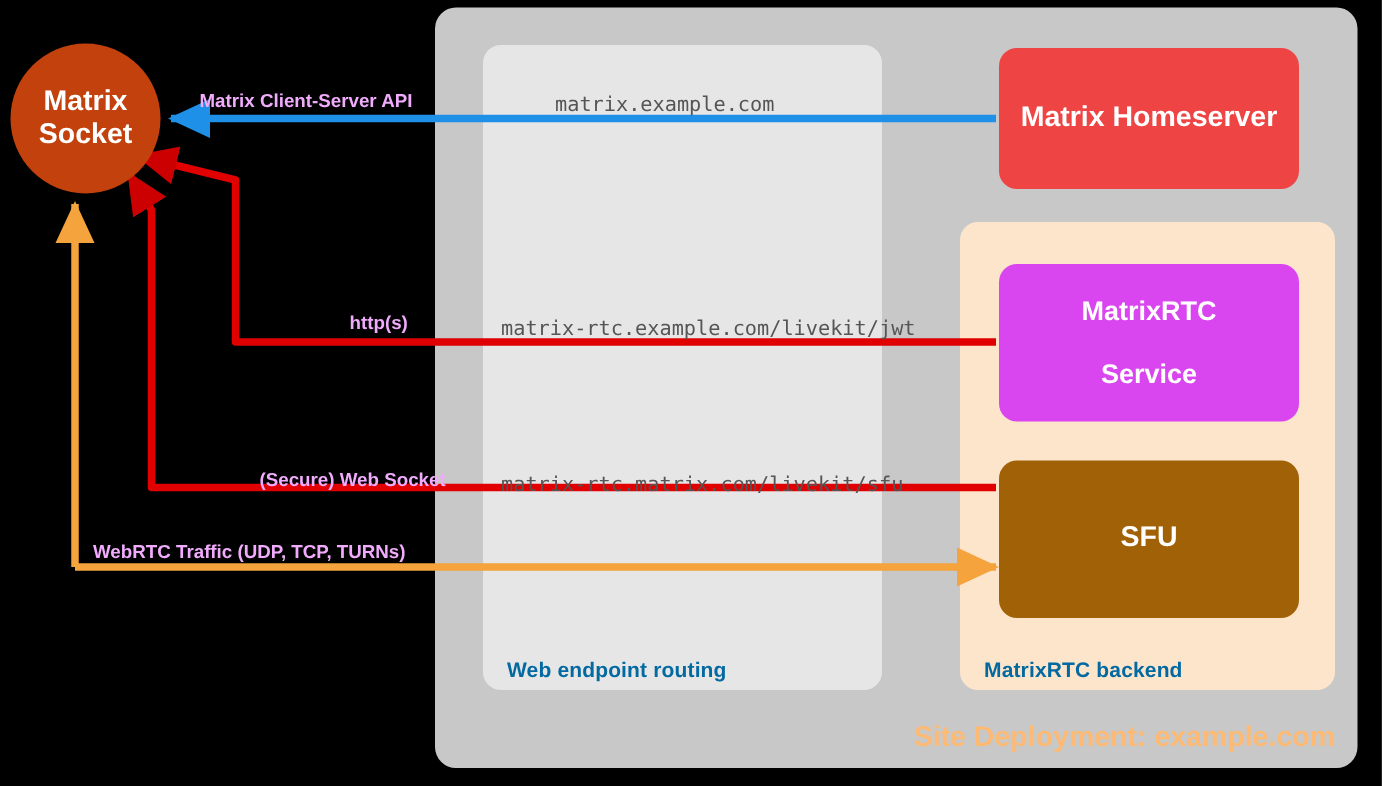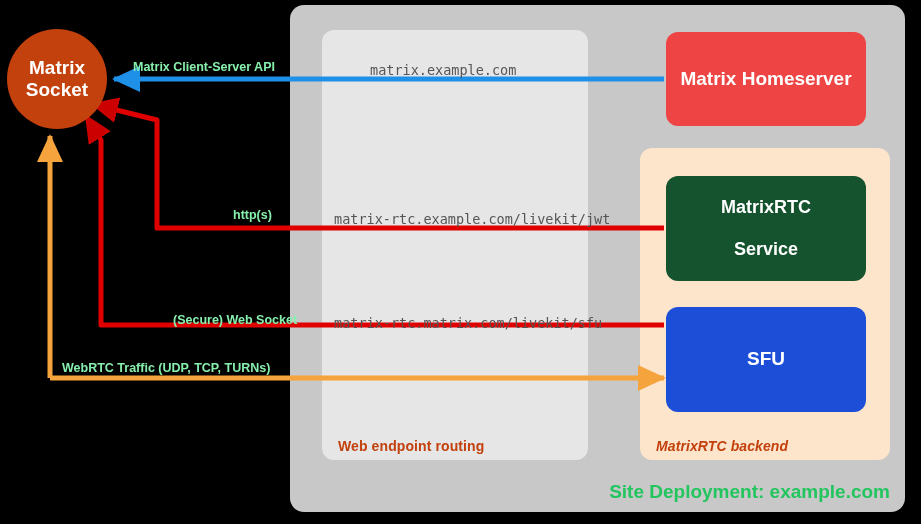--- a/index.html
+++ b/index.html
@@ -34,34 +34,34 @@
   .backend-container {
     left: 640px; top: 148px;
     width: 250px; height: 312px;
     background: #FDE5CC;
     border-radius: 12px;
   }
   .container-label {
     position: absolute;
     font-size: 14px;
     font-weight: bold;
-    color: #c2410c;
+    color: #0369a1;
     letter-spacing: 0.1px;
     white-space: nowrap;
   }
   .routing-label { left: 338px; top: 438px; }
-  .backend-label { left: 656px; top: 438px; font-style: italic; }
+  .backend-label { left: 656px; top: 438px; }
 
   .deployment-title {
     left: 0; top: 481px;
     width: 890px;
     text-align: right;
     font-size: 19px;
     font-weight: bold;
-    color: #22c55e;
+    color: #fdba74;
     white-space: nowrap;
   }
 
   
   .node {
     display: flex;
     align-items: center;
     justify-content: center;
     text-align: center;
     color: #FFFFFF;
@@ -79,47 +79,47 @@
     left: 666px; top: 32px;
     width: 200px; height: 94px;
     border-radius: 12px;
     background: #ef4444;
     font-size: 19px;
   }
   .auth-node {
     left: 666px; top: 176px;
     width: 200px; height: 105px;
     border-radius: 12px;
-    background: #14532d;
+    background: #d946ef;
     font-size: 18px;
   }
   .sfu-node {
     left: 666px; top: 307px;
     width: 200px; height: 105px;
     border-radius: 12px;
-    background: #1d4ed8;
+    background: #a16207;
     font-size: 19px;
   }
 
   
   .endpoint {
     font-family: "DejaVu Sans Mono", "Liberation Mono", monospace;
     font-size: 13.5px;
     color: #555555;
     white-space: nowrap;
   }
   .ep-matrix { left: 334px; top: 62px; padding-left: 36px; }
   .ep-jwt    { left: 334px; top: 211px; }
   .ep-sfu    { left: 334px; top: 315px; }
 
   
   .flow-label {
     font-size: 12.5px;
     font-weight: bold;
-    color: #86efac;
+    color: #f0abfc;
     white-space: nowrap;
   }
   .fl-csapi { left: 133px; top: 60px; }
   .fl-http  { left: 233px; top: 208px; }
   .fl-ws    { left: 148px; top: 313px; margin-left: 25px; }
   .fl-rtc   { left: 62px;  top: 361px; }
 
   
   .arrows {
     left: 0; top: 0;

